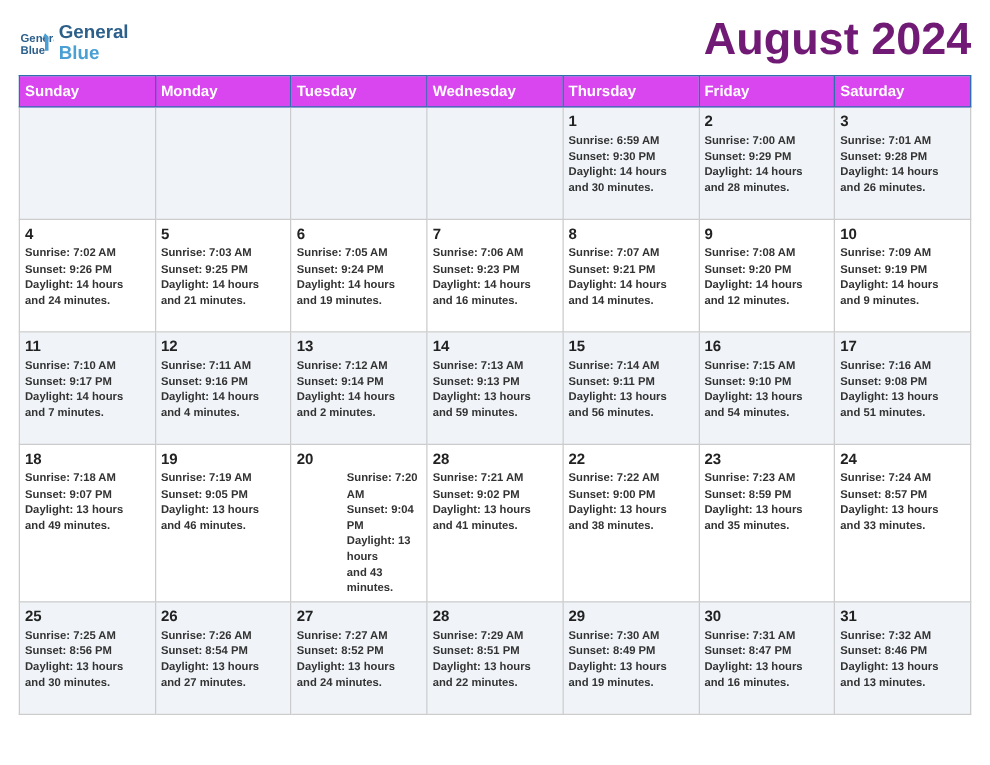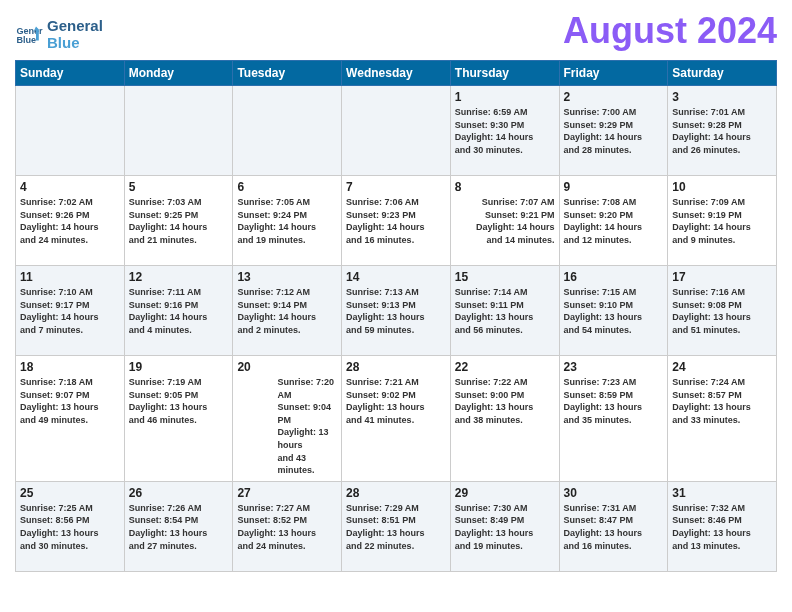--- a/index.html
+++ b/index.html
@@ -25,33 +25,33 @@
       width: 28px;
       height: 28px;
       margin-right: 4px;
     }
     .title-block {
       text-align: right;
     }
     .main-title {
       font-size: 36px;
       font-weight: bold;
-      color: #8b5cf6;
+      color: #701a75;
     }
     .sub-title {
       font-size: 16px;
       color: #444;
     }
     table {
       width: 100%;
       border-collapse: collapse;
       table-layout: fixed;
     }
     thead tr {
-      background-color: #0369a1;
+      background-color: #d946ef;
     }
     thead th {
       color: #fff;
       font-size: 12px;
       font-weight: bold;
       padding: 5px 4px;
       text-align: left;
       border: 1px solid #2c6fad;
     }
     tbody tr {
@@ -168,21 +168,21 @@
         </td>
         <td>
           <span class="day-num">7</span>
           <div class="day-info" style="white-space: pre-line;">Sunrise: 7:06 AM
 Sunset: 9:23 PM
 Daylight: 14 hours
 and 16 minutes.</div>
         </td>
         <td>
           <span class="day-num">8</span>
-          <div class="day-info" style="white-space: pre-line; text-align: right;">Sunrise: 7:07 AM
+          <div class="day-info" style="white-space: pre-line;">Sunrise: 7:07 AM
 Sunset: 9:21 PM
 Daylight: 14 hours
 and 14 minutes.</div>
         </td>
         <td>
           <span class="day-num">9</span>
           <div class="day-info" style="white-space: pre-line;">Sunrise: 7:08 AM
 Sunset: 9:20 PM
 Daylight: 14 hours
 and 12 minutes.</div>

